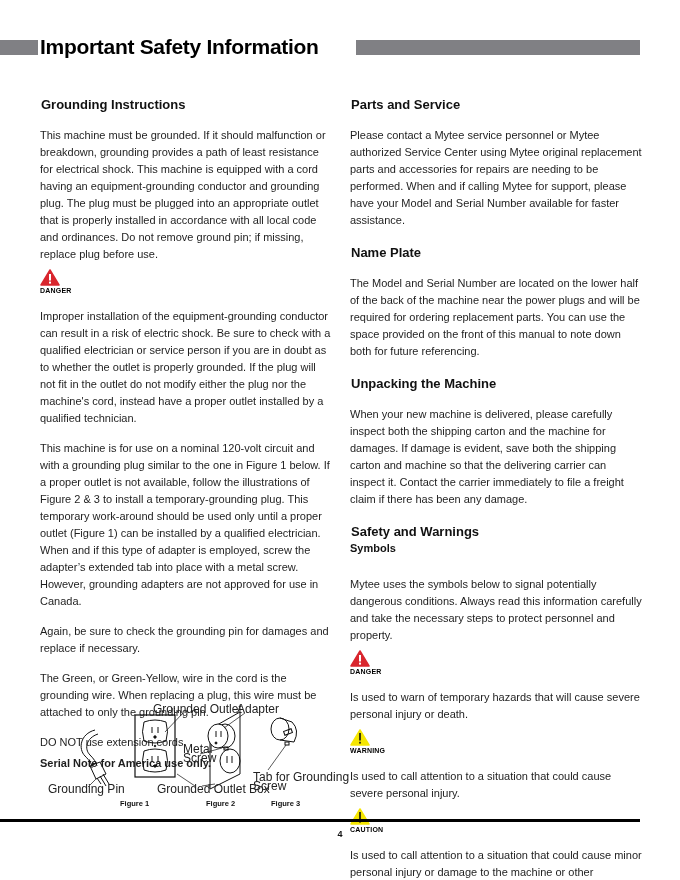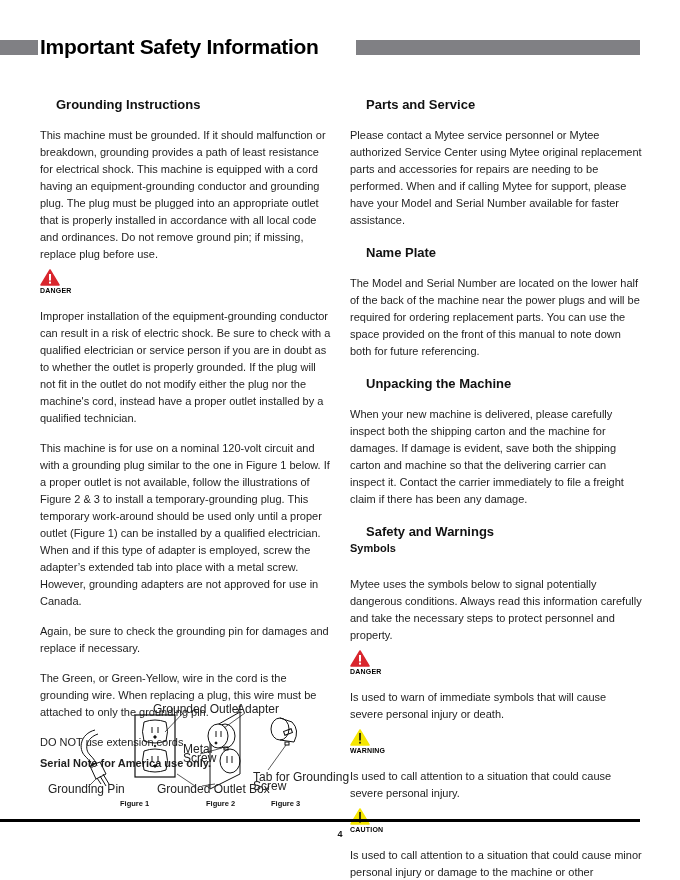--- a/index.html
+++ b/index.html
@@ -6,21 +6,21 @@
   body { width:680px; height:880px; position:relative; overflow:hidden;
          font-family:"Liberation Sans", sans-serif; color:#1e1e1e; }
   .hdr-bar-left { position:absolute; left:0; top:40px; width:38px; height:15px; background:#808084; }
   .hdr-title { position:absolute; left:40px; top:33px; font-size:21px; font-weight:bold;
                letter-spacing:-0.3px; color:#000; line-height:28px; white-space:nowrap; }
   .hdr-bar-right { position:absolute; left:356px; top:40px; width:284px; height:15px; background:#808084; }
 
   .col { position:absolute; top:96px; width:292px; font-size:11px; line-height:17px; }
   .col-left { left:40px; }
   .col-right { left:350px; width:292px; }
-  h2 { font-size:13px; font-weight:bold; margin:0 0 3px 16px; line-height:18px; color:#111; }
+  h2 { font-size:13px; font-weight:bold; margin:0 0 3px 1px; line-height:18px; color:#111; }
   h3 { font-size:11px; font-weight:bold; margin:-2px 0 20px 0; line-height:15px; color:#111; }
   p { margin:13px 0 4px 0; }
   .spacer { height:11px; }
   .note { font-weight:bold; margin:0; }
 
   .sym { margin:6px 0 0 0; }
   .sym .label { font-size:7px; font-weight:bold; line-height:9px; letter-spacing:0.2px; color:#000; }
   .sym svg { display:block; }
 
   .figs { position:absolute; left:40px; top:704px; width:300px; height:108px; }
@@ -147,21 +147,21 @@
     <p>Mytee uses the symbols below to signal potentially dangerous conditions. Always read this information carefully and take the necessary steps to protect personnel and property.</p>
 
     <div class="sym">
       <svg width="20" height="17" viewBox="0 0 20 17">
         <path d="M10 1 L19 16 L1 16 Z" fill="#d9262e" stroke="#d9262e" stroke-linejoin="round" stroke-width="1.5"></path>
         <rect x="9" y="5" width="2" height="6.5" fill="#fff"></rect>
         <rect x="9" y="12.6" width="2" height="2" fill="#fff"></rect>
       </svg>
       <div class="label">DANGER</div>
     </div>
-    <p>Is used to warn of immediate symbols that will cause severe personal injury or death.</p>
+    <p>Is used to warn of temporary hazards that will cause severe personal injury or death.</p>
 
     <div class="sym">
       <svg width="20" height="17" viewBox="0 0 20 17">
         <path d="M10 1 L19 16 L1 16 Z" fill="#f5e600" stroke="#f5e600" stroke-linejoin="round" stroke-width="1.5"></path>
         <rect x="9.2" y="4" width="1.6" height="7.5" fill="#111"></rect>
         <rect x="9.2" y="12.8" width="1.6" height="1.8" fill="#111"></rect>
       </svg>
       <div class="label">WARNING</div>
     </div>
     <p>Is used to call attention to a situation that could cause severe personal injury.</p>

